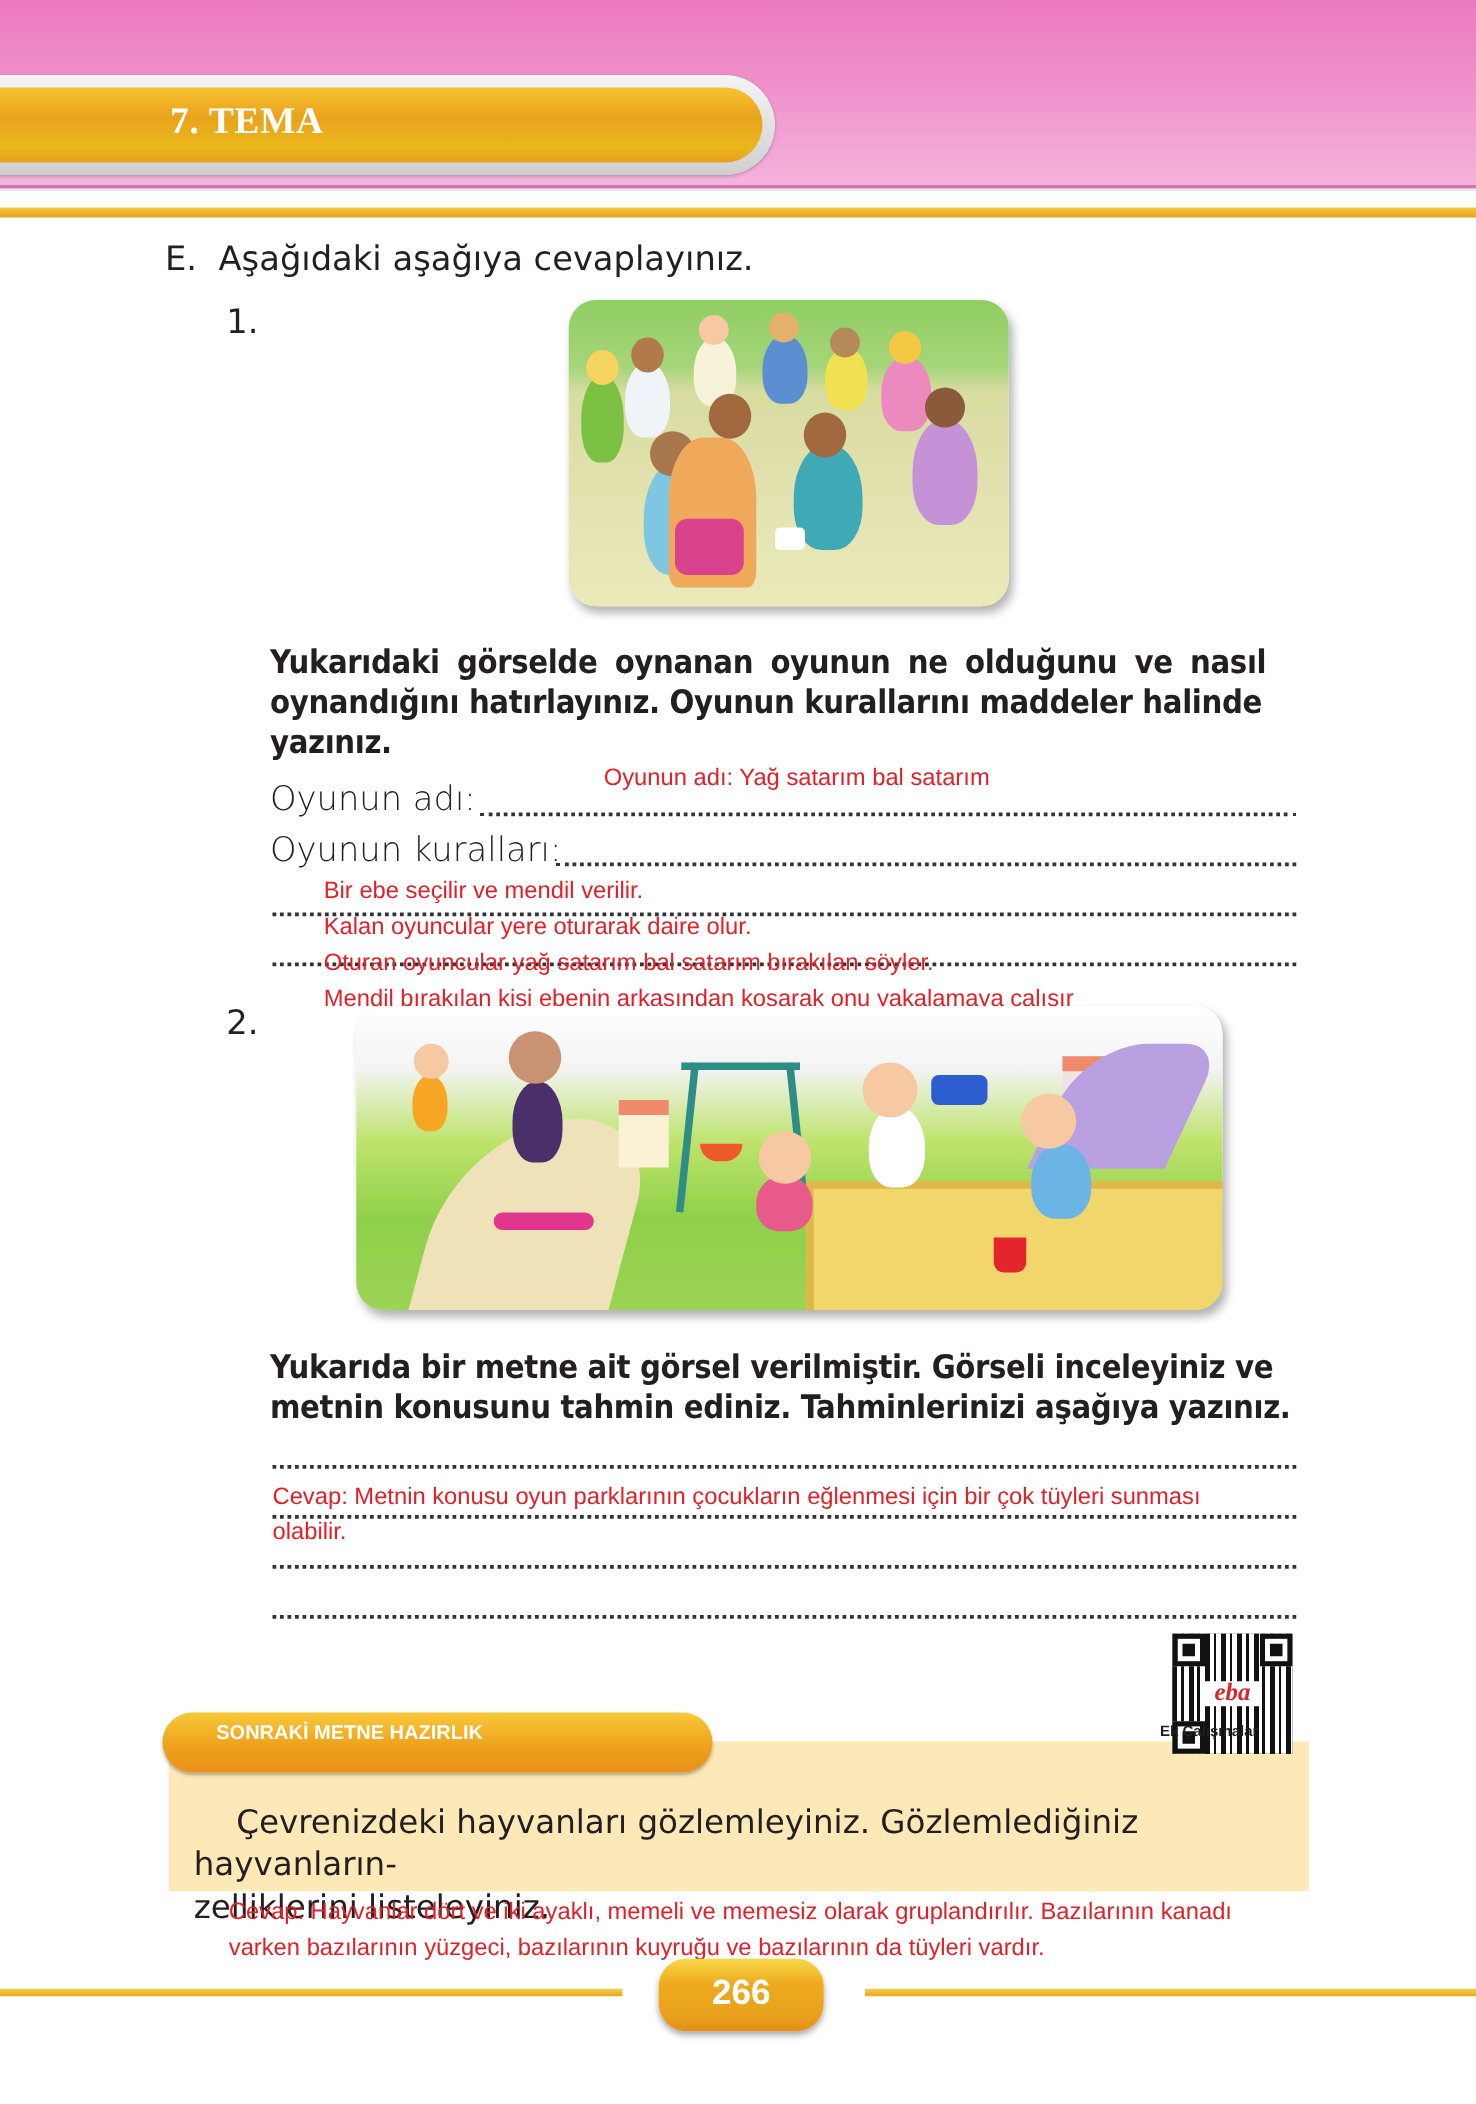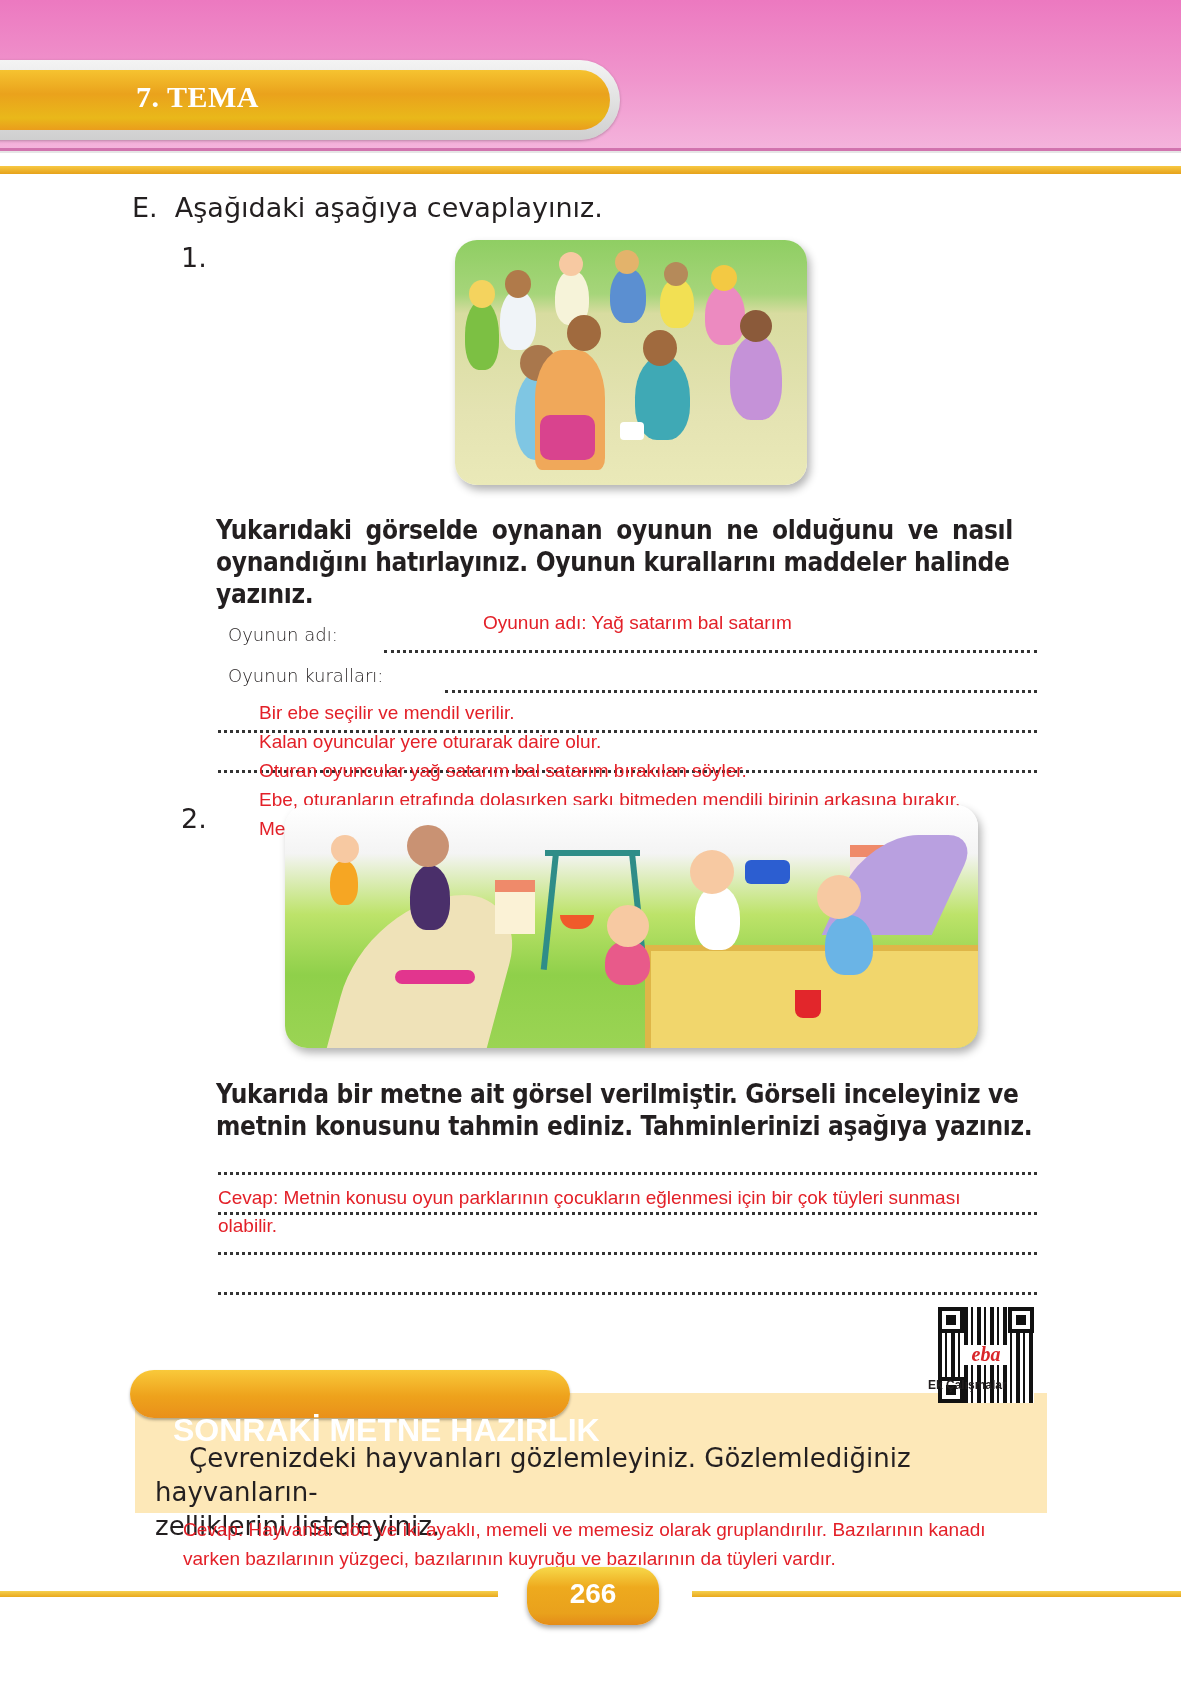--- a/index.html
+++ b/index.html
@@ -41,32 +41,32 @@
 
     
     .img-box { border-radius: 22px; overflow: hidden; box-shadow: 3px 5px 8px rgba(0,0,0,0.3); }
     .img1 { left: 455px; top: 240px; width: 352px; height: 245px;
       background: linear-gradient(180deg,#8fce63 0%,#a6d57a 22%,#d8dca0 30%,#e4e3b2 70%,#eae9b8 100%); }
     .img2 { left: 285px; top: 805px; width: 693px; height: 243px;
       background: linear-gradient(180deg,#ffffff 0%,#f4f4f4 20%,#bde36a 45%,#8fd04a 70%,#9bd454 100%); }
 
     
     .prompt { font-size: 26px; line-height: 32px; font-weight: bold; font-family: "DejaVu Sans Condensed","DejaVu Sans", sans-serif; letter-spacing: -0.3px; }
-    .label-line { font-size: 18px; font-family: "DejaVu Sans", sans-serif; font-weight: 300; margin-left: 12px; }
+    .label-line { font-size: 27px; font-family: "DejaVu Sans", sans-serif; font-weight: 300; }
     .dots { border-bottom: 3px dotted #333; height: 0; }
     .red { color: #e32028; font-family: "Liberation Sans", sans-serif; font-size: 19px; }
 
     
     .beige-box { left: 135px; top: 1393px; width: 912px; height: 120px; background: #fde8b8; }
     .section-pill {
       left: 130px; top: 1370px; width: 440px; height: 48px; border-radius: 24px;
       background: linear-gradient(180deg,#f9c93a 0%,#eea21c 55%,#e9901a 100%);
       box-shadow: 0 2px 3px rgba(0,0,0,0.3);
     }
-    .section-pill-label { left: 173px; top: 1412px; font-family: "Liberation Sans", sans-serif; font-weight: bold; font-size: 32px; color: #fff; }
+    .section-pill-label { left: 173px; top: 1378px; font-family: "Liberation Sans", sans-serif; font-weight: bold; font-size: 16px; color: #fff; }
     .observe-text { font-size: 26px; line-height: 34px; font-family: "DejaVu Sans", sans-serif; }
 
     
     .qr { left: 938px; top: 1307px; width: 96px; height: 96px; background:
       repeating-linear-gradient(90deg,#111 0 4px,#fff 4px 7px,#111 7px 9px,#fff 9px 13px),
       #111; }
     .qr-corner { position: absolute; width: 18px; height: 18px; border: 4px solid #111; background: #fff; box-shadow: inset 0 0 0 4px #fff, inset 0 0 0 9px #111; }
     .qr-logo { position: absolute; left: 26px; top: 38px; width: 44px; height: 20px; background: #fff; color: #d9262a; font-family: "Liberation Serif", serif; font-style: italic; font-weight: bold; font-size: 20px; line-height: 18px; text-align: center; }
     .ek-label { left: 928px; top: 1378px; font-family: "Liberation Sans", sans-serif; font-weight: bold; font-size: 12px; }
 
@@ -138,21 +138,20 @@
 
 <div class="abs label-line" style="left:216px; top:665px;">Oyunun kuralları:</div>
 <div class="abs dots" style="left:445px; top:690px; width:592px;"></div>
 <div class="abs dots" style="left:218px; top:730px; width:819px;"></div>
 <div class="abs dots" style="left:218px; top:770px; width:819px;"></div>
 
 <div class="abs red" style="left:259px; top:698px; line-height:29px;">
   <div>Bir ebe seçilir ve mendil verilir.</div>
   <div>Kalan oyuncular yere oturarak daire olur.</div>
   <div>Oturan oyuncular yağ satarım bal satarım bırakılan söyler.</div>
-  <div>Ebe, oturanların etrafında dolaşırken şarkı bitmeden mendili birinin arkasına bırakır.</div>
   <div>Mendil bırakılan kişi ebenin arkasından koşarak onu yakalamaya çalışır</div>
 </div>
 
 <div class="abs q-number" style="left:181px; top:803px;">2.</div>
 
 <div class="abs img-box img2">
 
   <div style="position:absolute;left:60px;top:90px;width:160px;height:170px;background:#efe2b8;border-radius:60% 40% 0 0;transform:skewX(-15deg);"></div>
 
   <div style="position:absolute;left:210px;top:75px;width:40px;height:42px;background:#fbf2d6;border-top:12px solid #ef8a6a;"></div>

